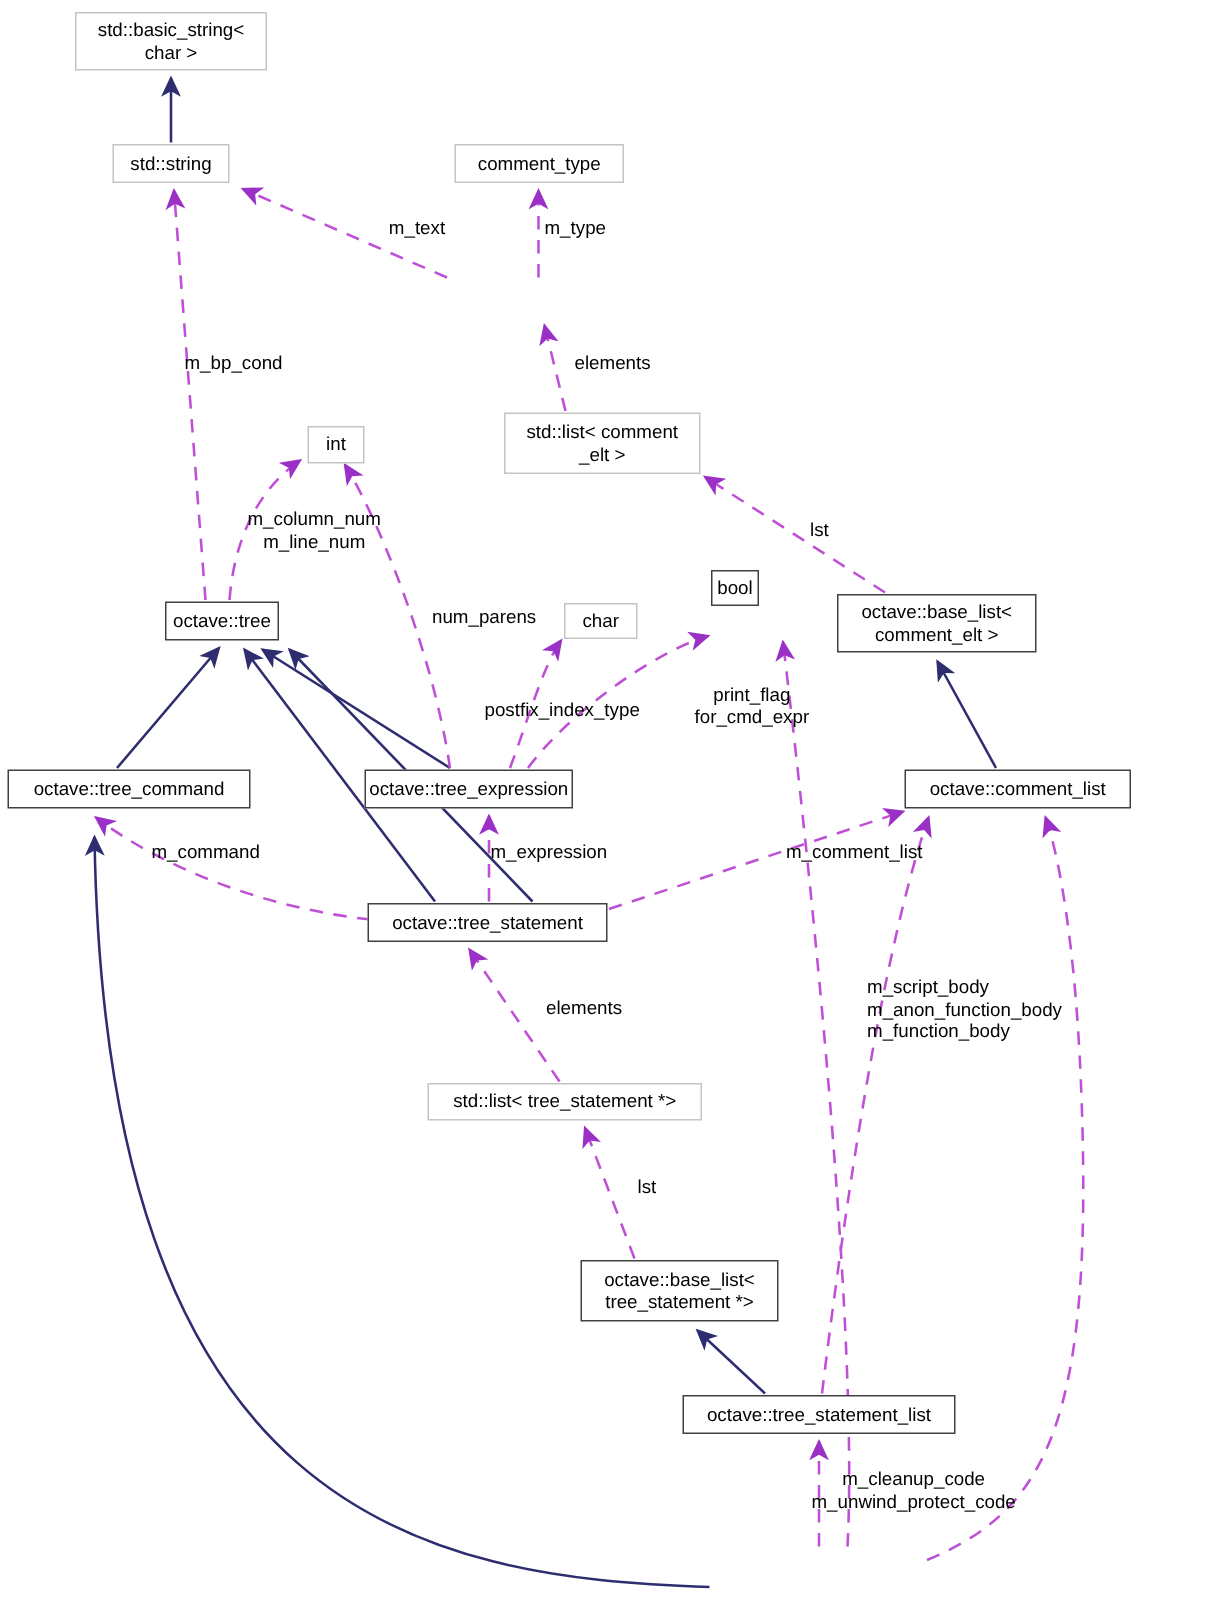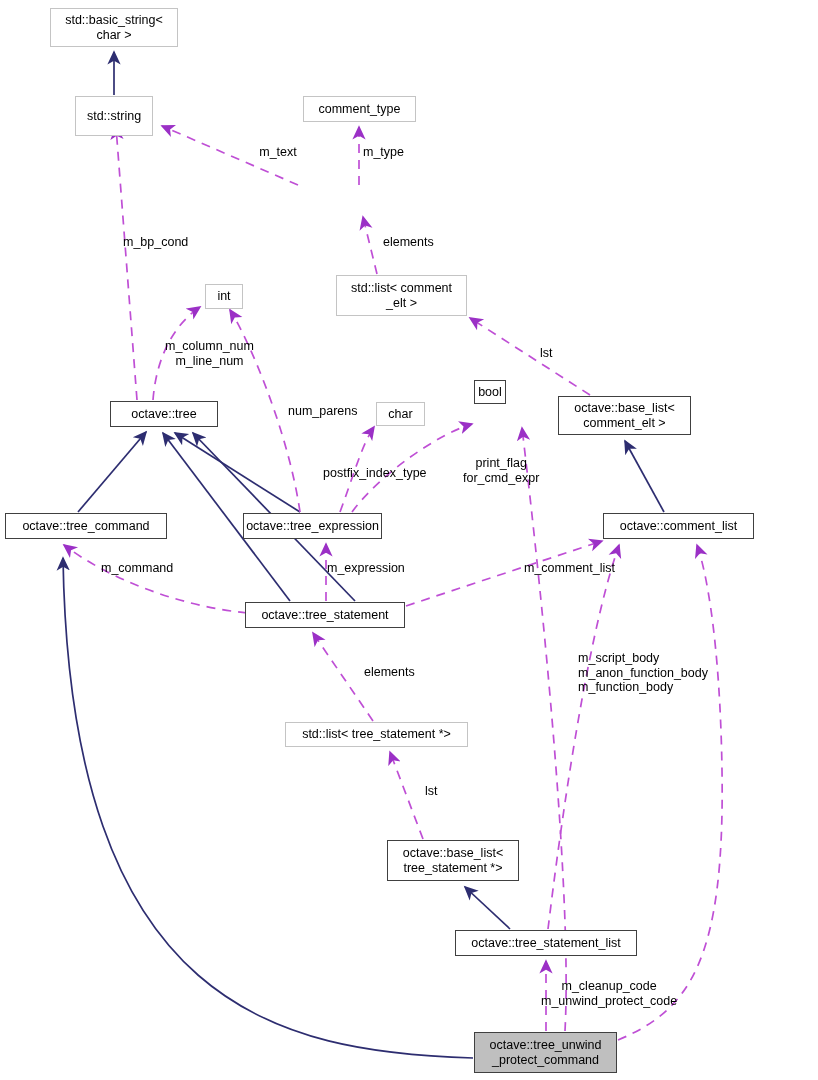--- a/index.html
+++ b/index.html
@@ -102,40 +102,38 @@
       <path d="M373,721 L313,633"></path>
       <path d="M423,839 L390,752"></path>
       <path d="M548,929 C560,830 586,640 619,545"></path>
       <path d="M546,1031 L546,961"></path>
       <path d="M618,1040 C690,1010 725,960 722,770 C720,640 706,570 697,545"></path>
     </g>
   </svg>
 
   <div class="node plain" style="left:50px;top:8px;width:128px;height:39px;">std::basic_string&lt;
 char &gt;</div>
-  <div class="node plain" style="left:75px;top:96px;width:78px;height:40px;">std::string</div>
+  <div class="node plain" style="left:75px;top:96px;width:78px;height:26px;">std::string</div>
   <div class="node plain" style="left:303px;top:96px;width:113px;height:26px;">comment_type</div>
   <div class="node plain" style="left:205px;top:284px;width:38px;height:25px;">int</div>
   <div class="node plain" style="left:336px;top:275px;width:131px;height:41px;">std::list&lt; comment
 _elt &gt;</div>
-  <div class="node strong" style="left:110px;top:401px;width:108px;height:26px;">octave::tree</div>
+  <div class="node strong" style="left:110px;top:401px;width:76px;height:26px;">octave::tree</div>
   <div class="node plain" style="left:376px;top:402px;width:49px;height:24px;">char</div>
   <div class="node strong" style="left:474px;top:380px;width:32px;height:24px;">bool</div>
   <div class="node strong" style="left:558px;top:396px;width:133px;height:39px;">octave::base_list&lt;
 comment_elt &gt;</div>
   <div class="node strong" style="left:5px;top:513px;width:162px;height:26px;">octave::tree_command</div>
   <div class="node strong" style="left:243px;top:513px;width:139px;height:26px;">octave::tree_expression</div>
   <div class="node strong" style="left:603px;top:513px;width:151px;height:26px;">octave::comment_list</div>
   <div class="node strong" style="left:245px;top:602px;width:160px;height:26px;">octave::tree_statement</div>
   <div class="node plain" style="left:285px;top:722px;width:183px;height:25px;">std::list&lt; tree_statement *&gt;</div>
   <div class="node strong" style="left:387px;top:840px;width:132px;height:41px;">octave::base_list&lt;
 tree_statement *&gt;</div>
   <div class="node strong" style="left:455px;top:930px;width:182px;height:26px;">octave::tree_statement_list</div>
-  <div class="node current" style="left:474px;top:1032px;width:143px;height:41px;">octave::tree_unwind
-_protect_command</div>
 
   <div class="edge-label ctr" style="left:278px;top:145px;">m_text</div>
   <div class="edge-label lft" style="left:363px;top:145px;">m_type</div>
   <div class="edge-label lft" style="left:383px;top:235px;">elements</div>
   <div class="edge-label lft" style="left:123px;top:235px;">m_bp_cond</div>
   <div class="edge-label lft" style="left:165px;top:339px;text-align:center;">m_column_num
 m_line_num</div>
   <div class="edge-label lft" style="left:540px;top:346px;">lst</div>
   <div class="edge-label lft" style="left:288px;top:404px;">num_parens</div>
   <div class="edge-label lft" style="left:463px;top:456px;text-align:center;">print_flag

